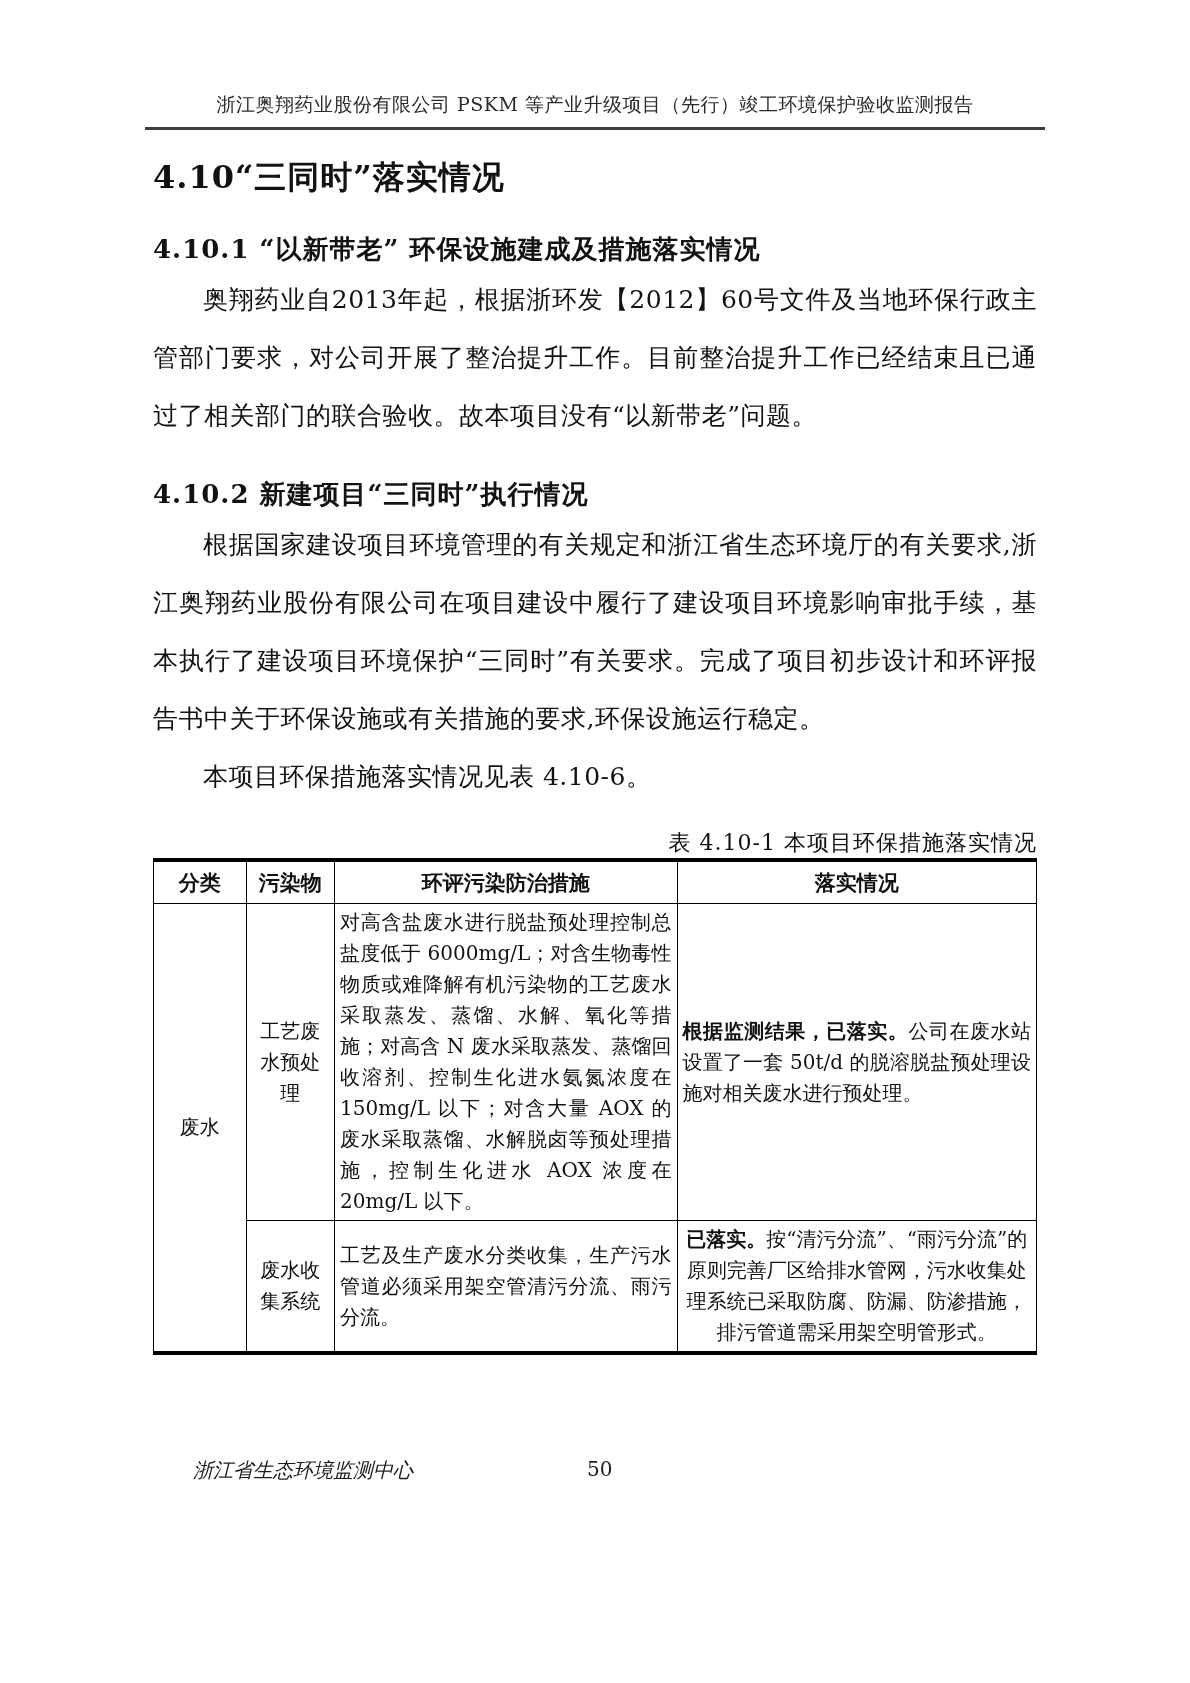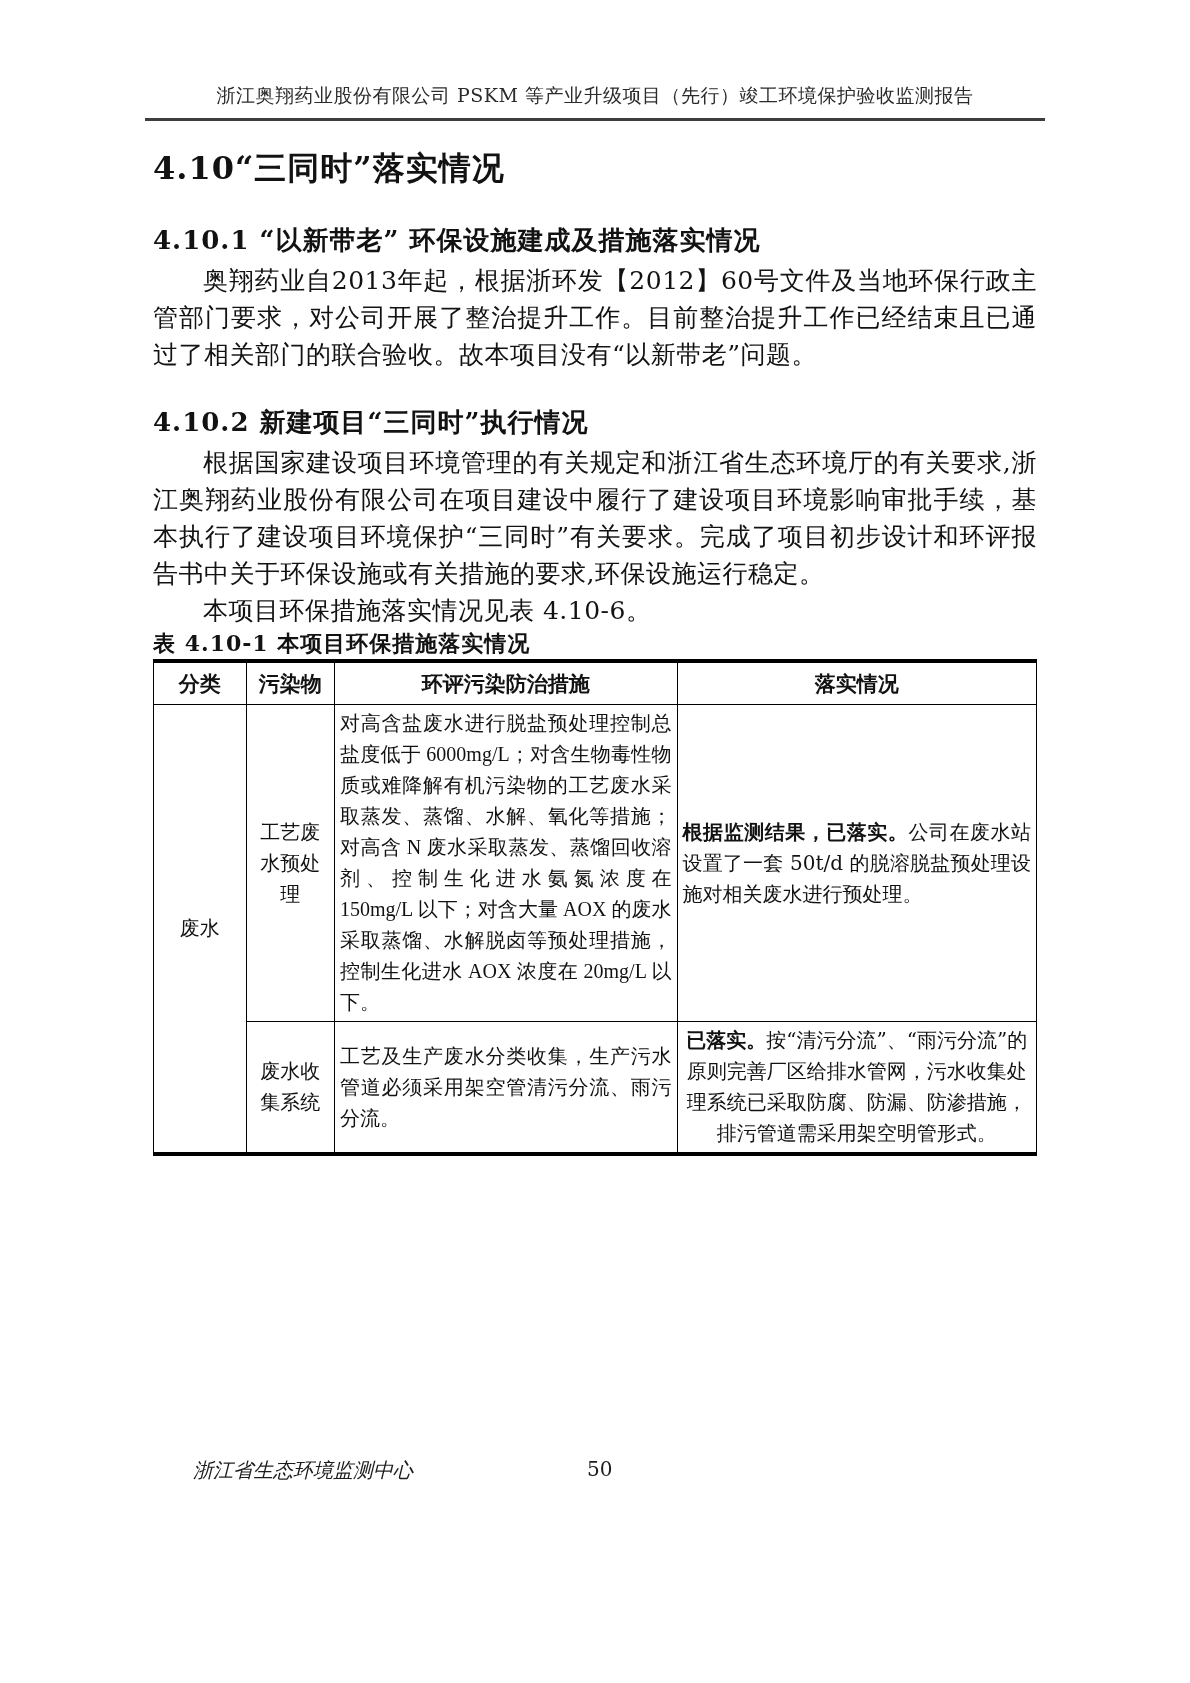--- a/index.html
+++ b/index.html
@@ -7,21 +7,21 @@
   .page {
     position: relative;
     width: 1190px;
     height: 1683px;
     margin: 0 auto;
     background: #ffffff;
     font-family: "DejaVu Serif", "Liberation Serif", serif;
     color: #121212;
     overflow: hidden;
   }
-  .header { width: 900px; margin: 7px auto; }
+  .header { width: 900px; margin: 16px auto; }
   .header-text {
     padding-top: 76px;
     text-align: center;
     font-size: 19px;
     color: #2b2b2b;
     letter-spacing: 0.5px;
   }
   .header-rule {
     margin-top: 9px;
     border-bottom: 3px solid #3d3d3d;
@@ -35,30 +35,31 @@
   }
   h2.sub-title {
     margin-top: 32px;
     font-size: 26px;
     font-weight: bold;
     letter-spacing: 1px;
   }
   p.para {
     margin-top: 4px;
     font-size: 25px;
-    line-height: 37px;
+    line-height: 58px;
     text-align: justify;
     text-indent: 2em;
     letter-spacing: 0.5px;
   }
   p.para.last { margin-top: 0; }
   .table-caption {
-    text-align: left;
+    margin-top: 22px;
+    text-align: right;
     font-size: 22px;
-    font-weight: bold;
+    font-weight: normal;
     letter-spacing: 1px;
   }
   table.measures {
     width: 100%;
     margin-top: 0;
     border-collapse: collapse;
     border-top: 4px solid #000;
     border-bottom: 4px solid #000;
   }
   table.measures th, table.measures td {
@@ -72,21 +73,21 @@
     border-top: none;
     font-weight: bold;
     text-align: center;
     font-size: 21px;
     padding: 5px 2px;
   }
   table.measures th:first-child, table.measures td:first-child { border-left: 1px solid #000; }
   table.measures th:last-child,  table.measures td:last-child  { border-right: 1px solid #000; }
   td.cat { text-align: center; }
   td.pol { text-align: center; padding: 3px 2px; }
-  td.measure { text-align: justify; font-family: Liberation Serif, serif; }
+  td.measure { text-align: justify; }
   td.status-1 { text-align: justify; padding: 3px 8px; }
   td.status-2 { text-align: center; padding: 3px 8px; }
   td b { font-weight: bold; }
   .footer {
     position: absolute;
     top: 1457px;
     left: 0;
     width: 100%;
     font-size: 20px;
     color: #1c1c1c;

